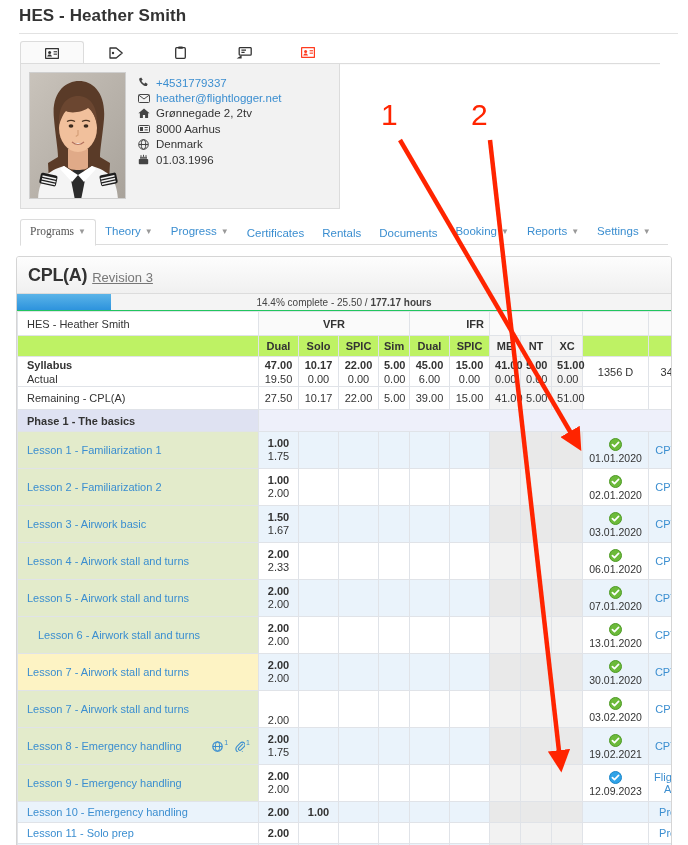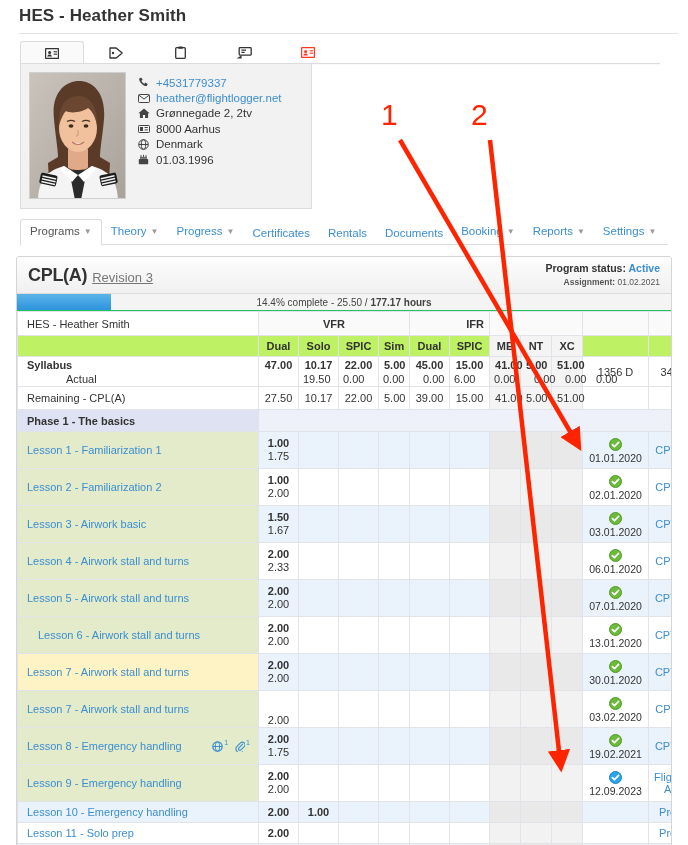--- a/index.html
+++ b/index.html
@@ -40,21 +40,21 @@
   .tabs-underline {
     position: absolute; left: 0; bottom: 0; width: 100%; height: 1px;
     background: #dcdcdc;
   }
   .icon-tab.active .tabs-gap {
     position: absolute; bottom: -1px; left: 0; right: 0; height: 2px; background: #fafafa;
   }
 
   
   .profile-card {
-    margin-left: 20px; width: 292px; height: 145px;
+    margin-left: 20px; width: 320px; height: 145px;
     background: #f2f2f2;
     border: 1px solid #dcdcdc; border-top: none;
     display: flex; padding: 8px;
     position: relative; z-index: 1;
   }
   .avatar {
     width: 97px; height: 127px; border: 1px solid #cfcfcf; background: #b9b3ae;
     overflow: hidden; flex: none; position: relative;
   }
   .avatar svg { display: block; }
@@ -70,21 +70,21 @@
   
   .nav-wrap { margin: 12px 0 0 20px; width: 648px; position: relative; height: 24px; }
   .nav-tabs { display: flex; align-items: flex-end; height: 24px; }
   .nav-tab {
     font-size: 11.5px; color: #3b8ed0; padding: 4px 9px 5px 9px;
     cursor: pointer; white-space: nowrap; position: relative; line-height: 14px;
   }
   .nav-tab.active {
     color: #555; background: #fff;
     border: 1px solid #dcdcdc; border-bottom: 1px solid #fff;
-    border-radius: 3px 3px 0 0; margin-bottom: -1px; z-index: 2;
+    border-radius: 3px 3px 0 0; margin-bottom: -1px; z-index: 2; font-family: Liberation Serif, serif;
   }
   .nav-caret { font-size: 8px; color: #999; margin-left: 4px; position: relative; top: -1px; }
   .nav-underline { position: absolute; left: 0; right: 0; bottom: 0; height: 1px; background: #dcdcdc; }
 
   
   .program-panel {
     margin: 11px 0 0 16px; width: 656px;
     border: 1px solid #d5d5d5; border-radius: 3px; background: #fff;
     overflow: hidden;
   }
@@ -124,21 +124,21 @@
   .c-nar   { width: 31px; }
   .c-date  { width: 66px; }
   .c-instr { width: 62px; }
 
   tr.r-student td { height: 24px; text-align: left; background: #fff; }
   tr.r-student td.name { padding-left: 9px; }
   tr.r-sub td { height: 21px; background: #bef264; font-weight: bold; font-size: 11px; }
   tr.r-totals td { height: 30px; background: #fff; line-height: 14px; }
   tr.r-totals td.name { text-align: left; padding-left: 9px; }
   tr.r-totals .b { font-weight: bold; display: block; }
-  tr.r-totals .n { display: block; margin-left: 39px; }
+  tr.r-totals .n { display: block; }
   tr.r-remain td { height: 23px; background: #fff; }
   tr.r-remain td.name { text-align: left; padding-left: 9px; }
 
   tr.r-phase td { height: 22px; background: #dfe2f2; font-weight: bold; font-size: 11px; text-align: left; padding-left: 9px; }
   tr.r-phase td.blank { background: #dfe2f2; }
 
   td.grey { background: #eeeeee !important; }
   td.lightgrey { background: #f4f4f4 !important; }
 
   .lesson-name {
@@ -352,30 +352,20 @@
         <div class="nav-tab"><span>Settings</span><span class="nav-caret">▼</span></div>
       </div>
     <div class="nav-underline"></div>
   </div>
 
   <div class="program-panel">
 
     <div class="program-head">
       <span class="prog-name">CPL(A)</span>
       <span class="prog-rev">Revision 3</span>
-      <div class="prog-status-box">
-        <div class="prog-status">
-          <span>Program status:</span>
-          <span class="val">Active</span>
-        </div>
-        <div class="prog-assign">
-          <span>Assignment:</span>
-          <span class="v">01.02.2021</span>
-        </div>
-      </div>
     </div>
 
     <div class="progress-row">
       <div class="progress-fill" id="progress-fill" style="width: 14.4%;"></div>
       <div class="progress-label">
         <span>14.4% complete - 25.50 / </span><b>177.17 hours</b>
       </div>
     </div>
 
     <table class="grid">

